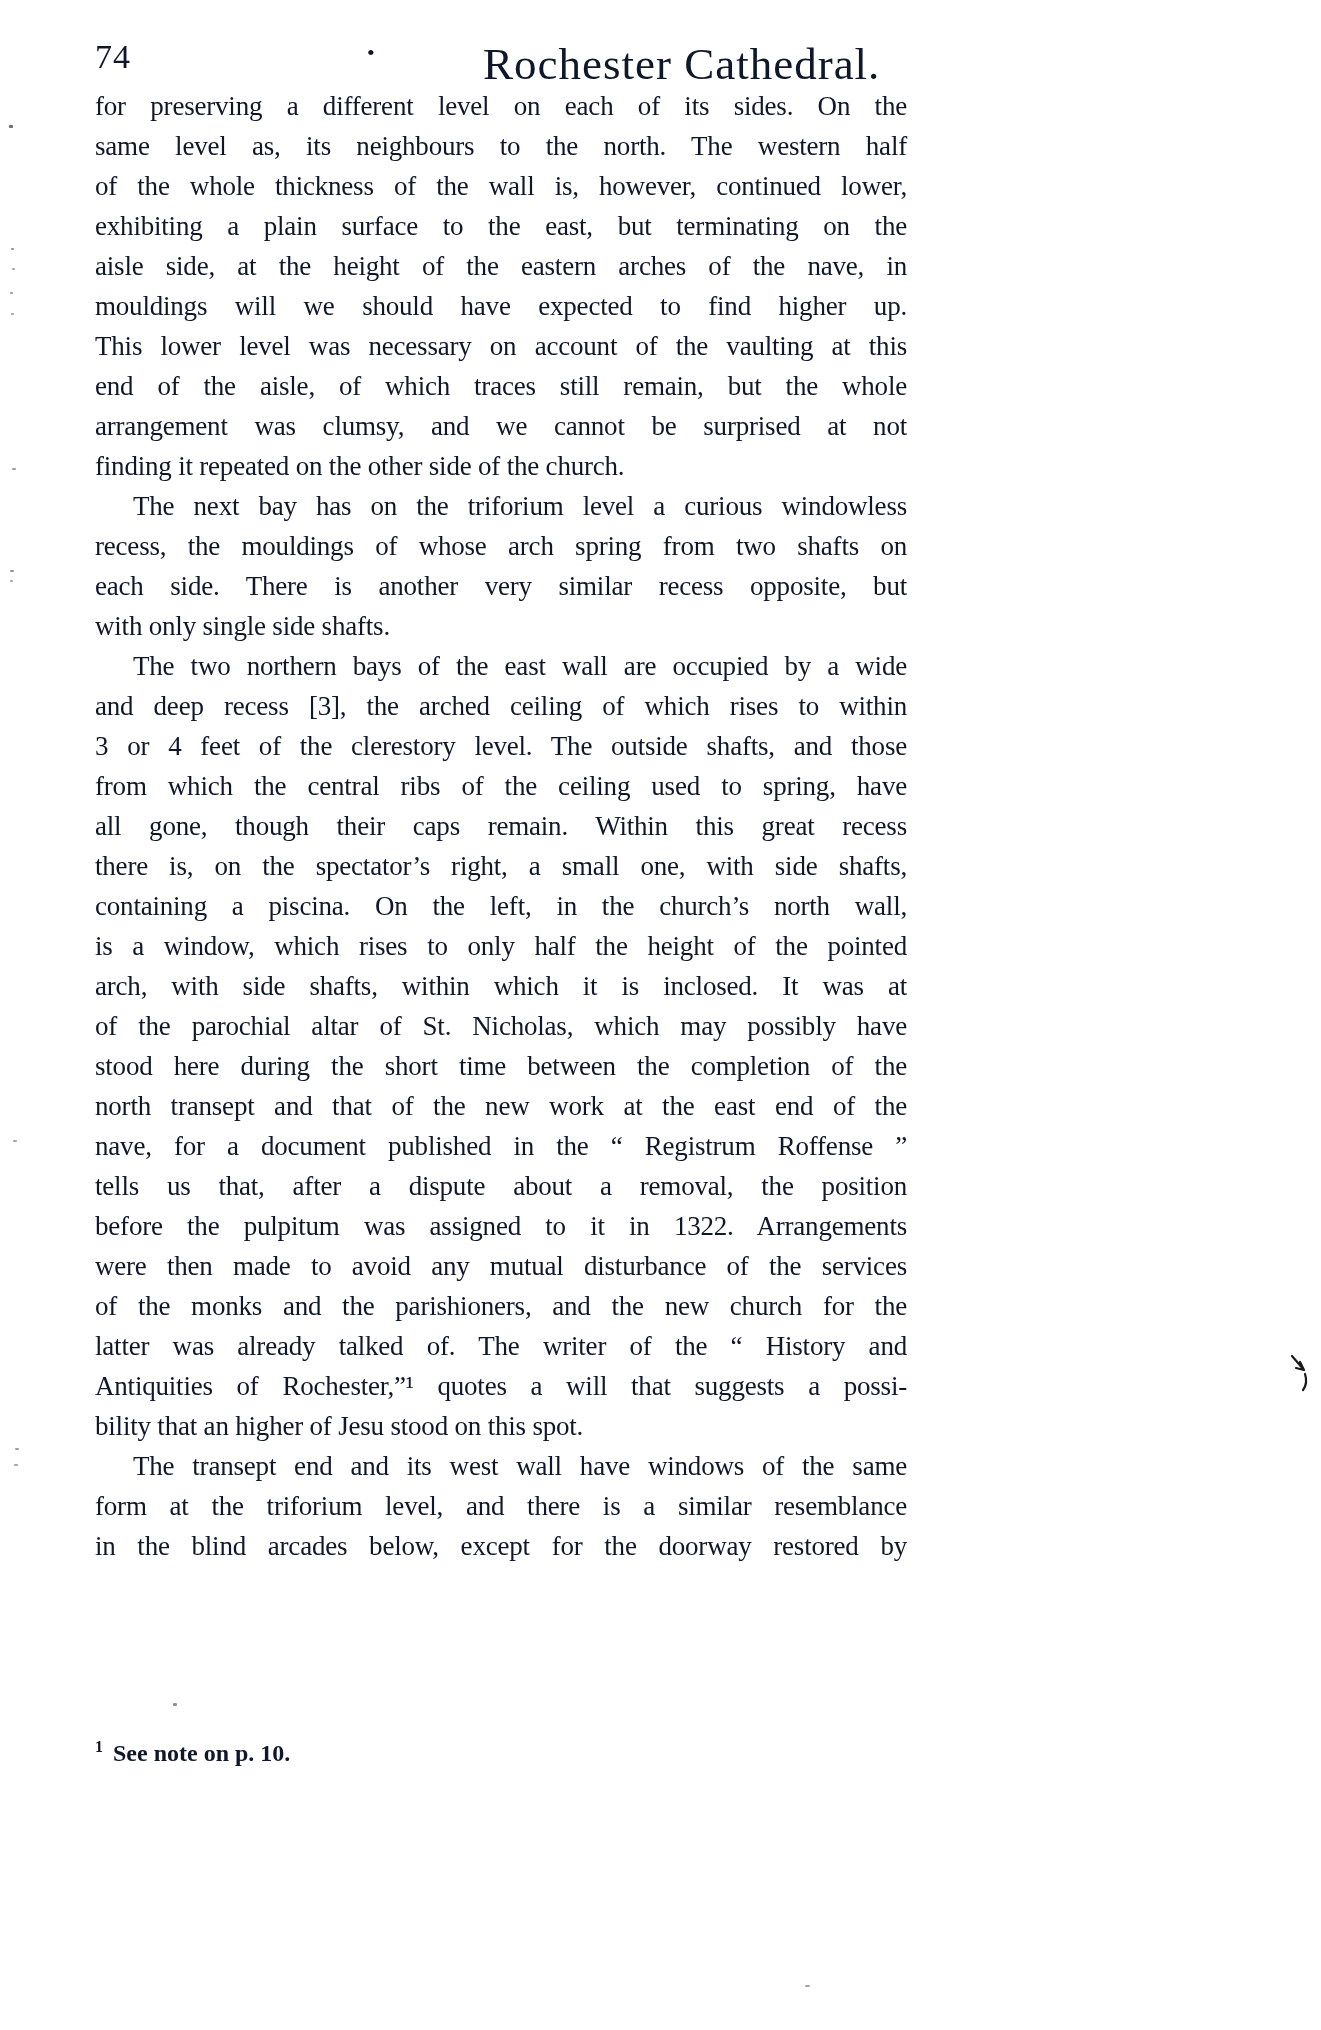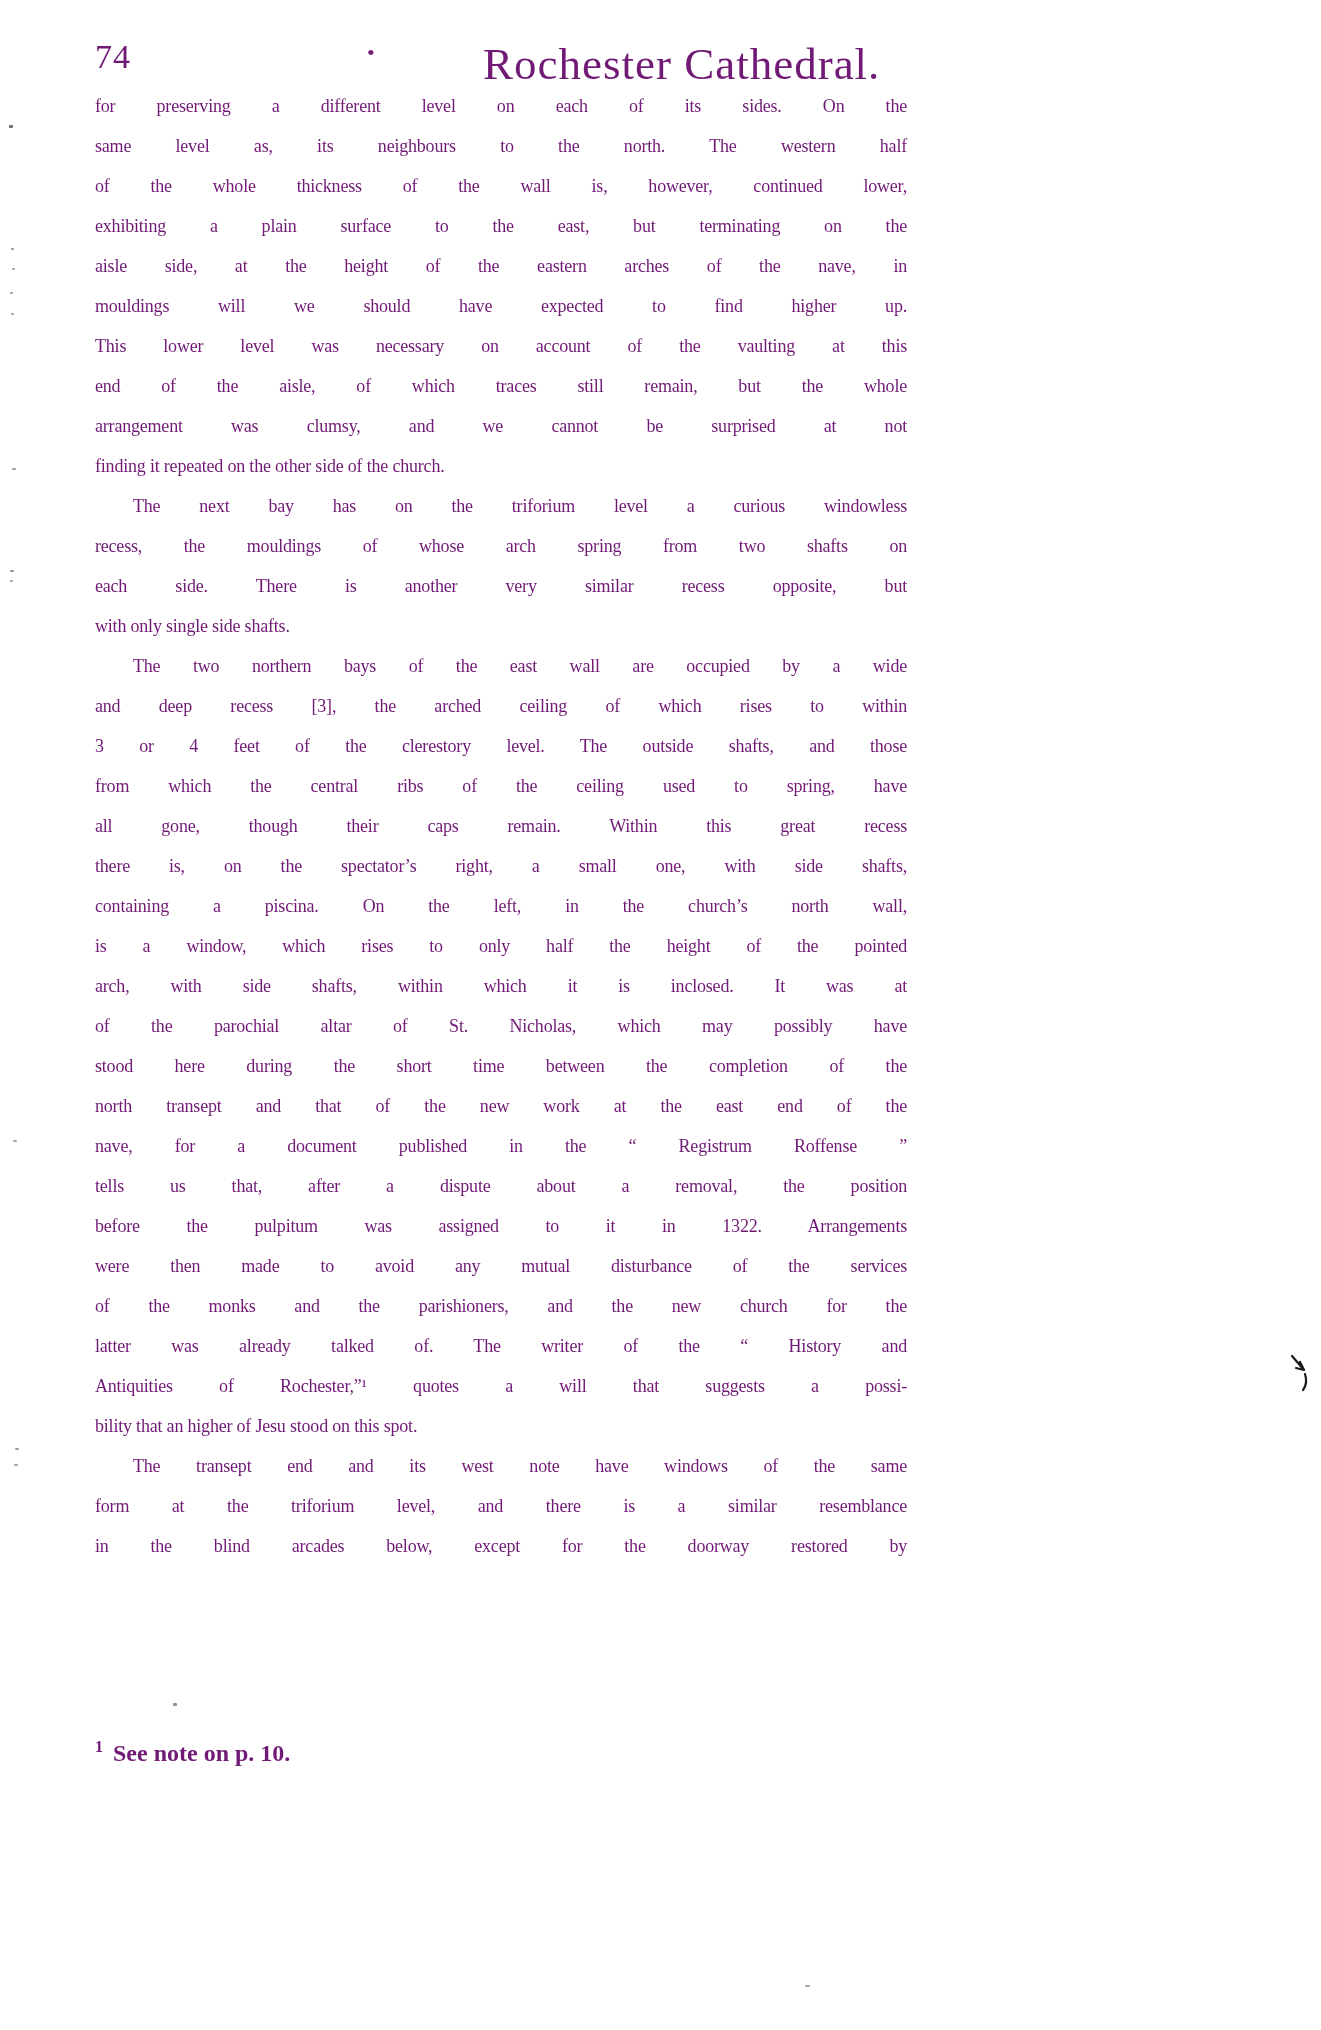--- a/index.html
+++ b/index.html
@@ -6,21 +6,21 @@
     margin: 0;
     padding: 0;
     background: #ffffff;
   }
   .page {
     position: relative;
     width: 1321px;
     height: 2030px;
     background: #ffffff;
     font-family: "Liberation Serif", "DejaVu Serif", serif;
-    color: #701a75;
+    color: #0f172a;
     overflow: hidden;
   }
   
   .header {
     position: absolute;
     top: 34px;
     left: 95px;
     width: 812px;
     height: 52px;
   }
@@ -46,21 +46,21 @@
     white-space: nowrap;
   }
   
   .body-lines {
     position: absolute;
     top: 86px;
     left: 95px;
     width: 812px;
   }
   .line {
-    font-size: 18px;
+    font-size: 27px;
     line-height: 40px;
     height: 40px;
     letter-spacing: -0.2px;
     text-align: justify;
     text-align-last: justify;
     white-space: nowrap;
     overflow: visible;
   }
   .line.indent { text-indent: 38px; }
   .line.end { text-align-last: left; }
@@ -132,21 +132,21 @@
       <div class="line">stood here during the short time between the completion of the</div>
       <div class="line">north transept and that of the new work at the east end of the</div>
       <div class="line">nave, for a document published in the “ Registrum  Roffense ”</div>
       <div class="line">tells us that, after a dispute about a removal, the position</div>
       <div class="line">before the pulpitum was assigned to it in 1322.  Arrangements</div>
       <div class="line">were then made to avoid any mutual disturbance of the services</div>
       <div class="line">of the monks and the parishioners, and the new church for the</div>
       <div class="line">latter was already talked of.  The writer of the “ History and</div>
       <div class="line">Antiquities of Rochester,”¹ quotes a will that suggests a possi-</div>
       <div class="line end">bility that an higher of Jesu stood on this spot.</div>
-      <div class="line indent">The transept end and its west note have windows of the same</div>
+      <div class="line indent">The transept end and its west wall have windows of the same</div>
       <div class="line">form at the triforium level, and there is a similar resemblance</div>
       <div class="line">in the blind arcades below, except for the doorway restored by</div>
     </div>
 
   <div class="footnote">
     <sup>1</sup><span>See note on p. 10.</span>
   </div>
 
   <svg class="margin-mark" viewBox="0 0 30 42">
     <path d="M4 6 L16 20 M16 20 L12 12 M16 20 L8 18 M17 24 C19 30 18 36 15 40" stroke="#1a1a1a" stroke-width="2.2" fill="none" stroke-linecap="round"></path>

